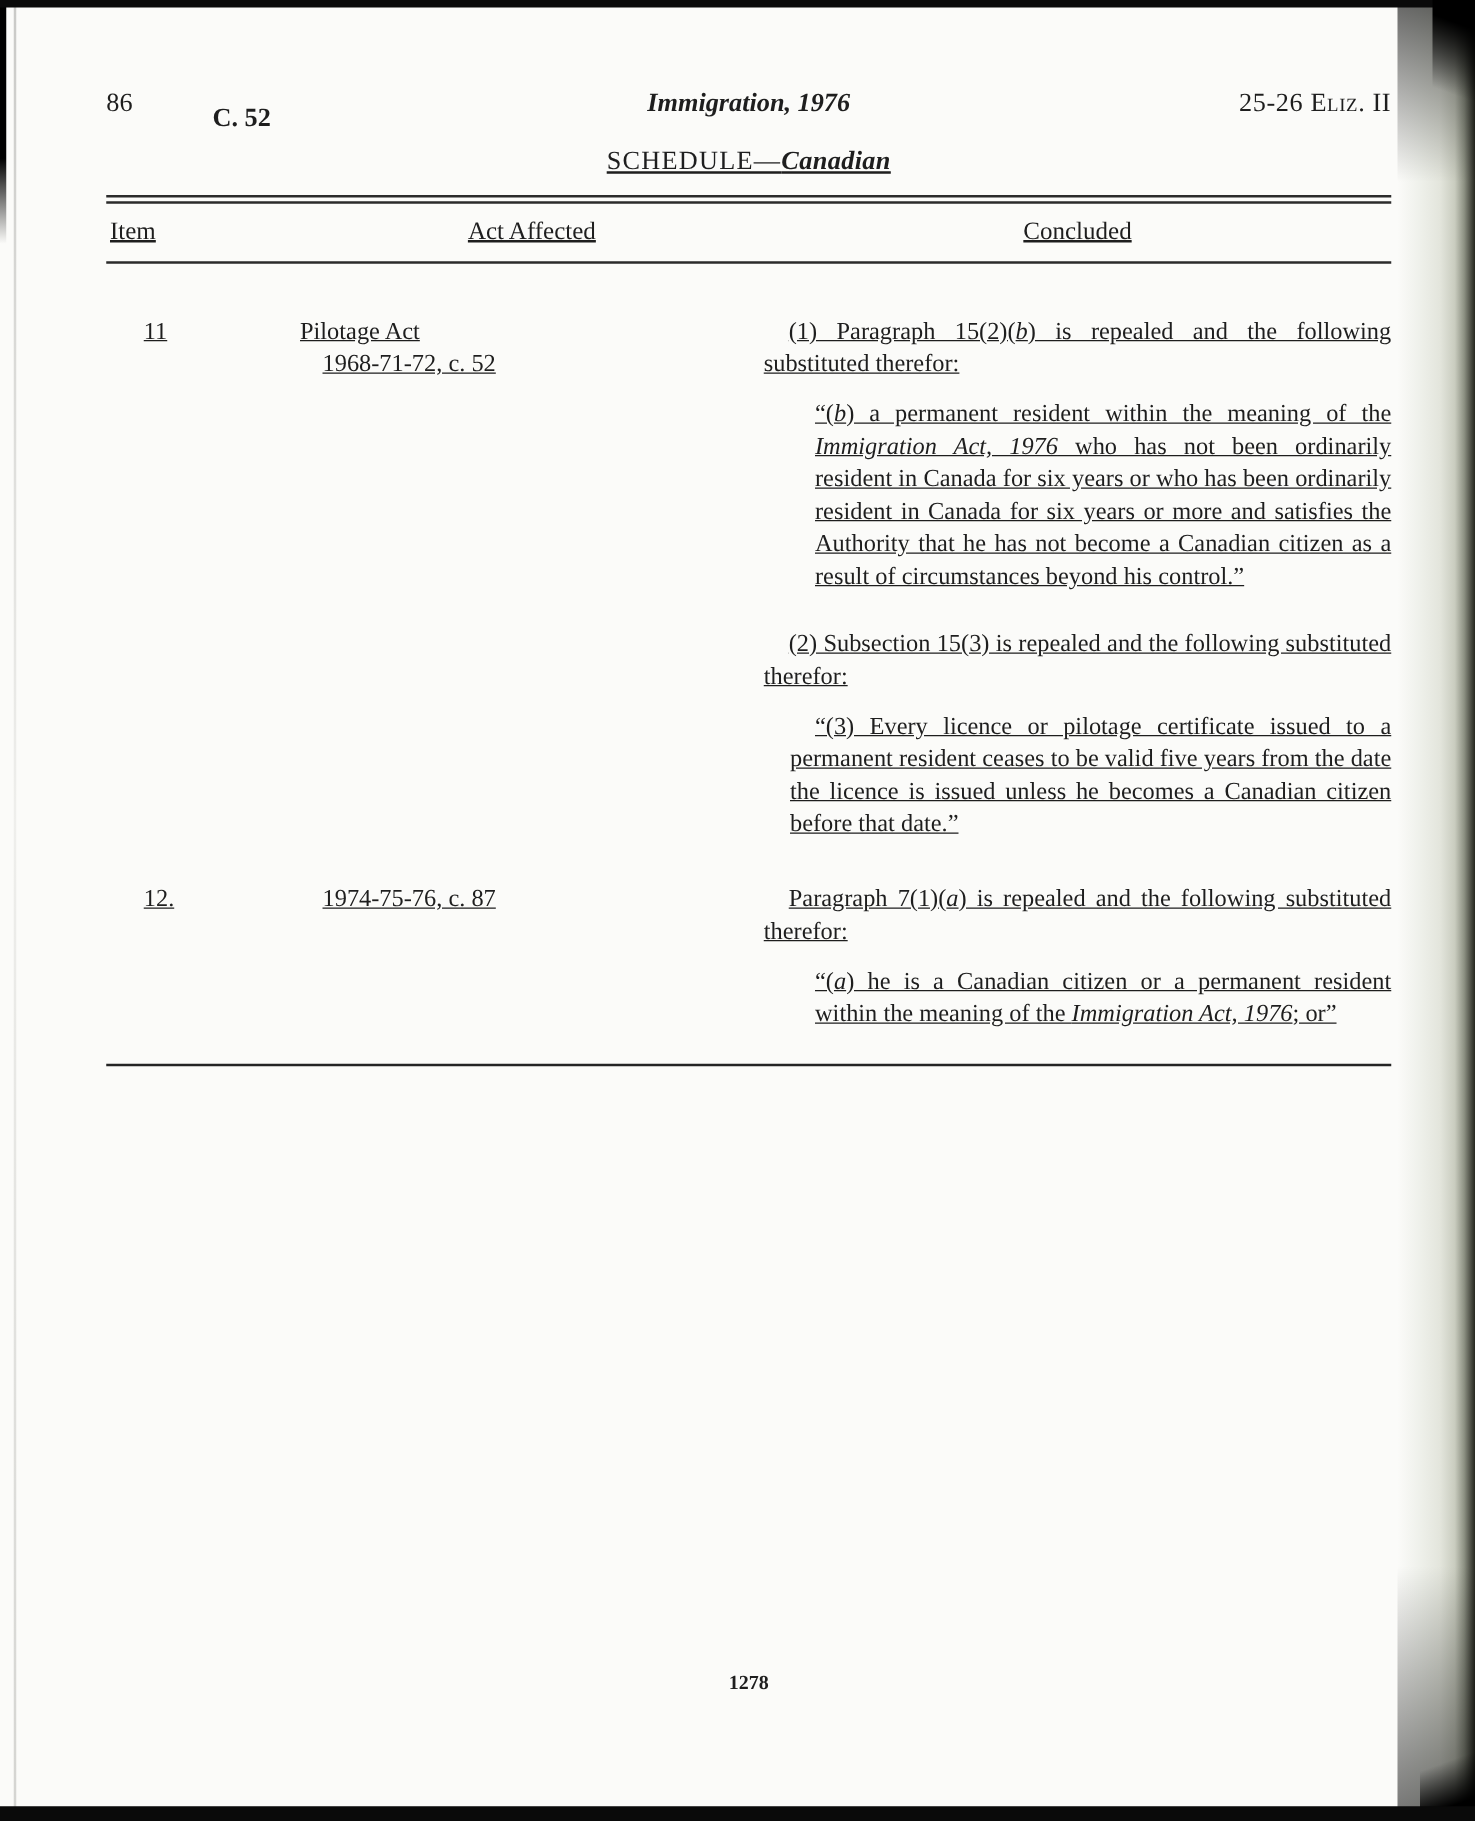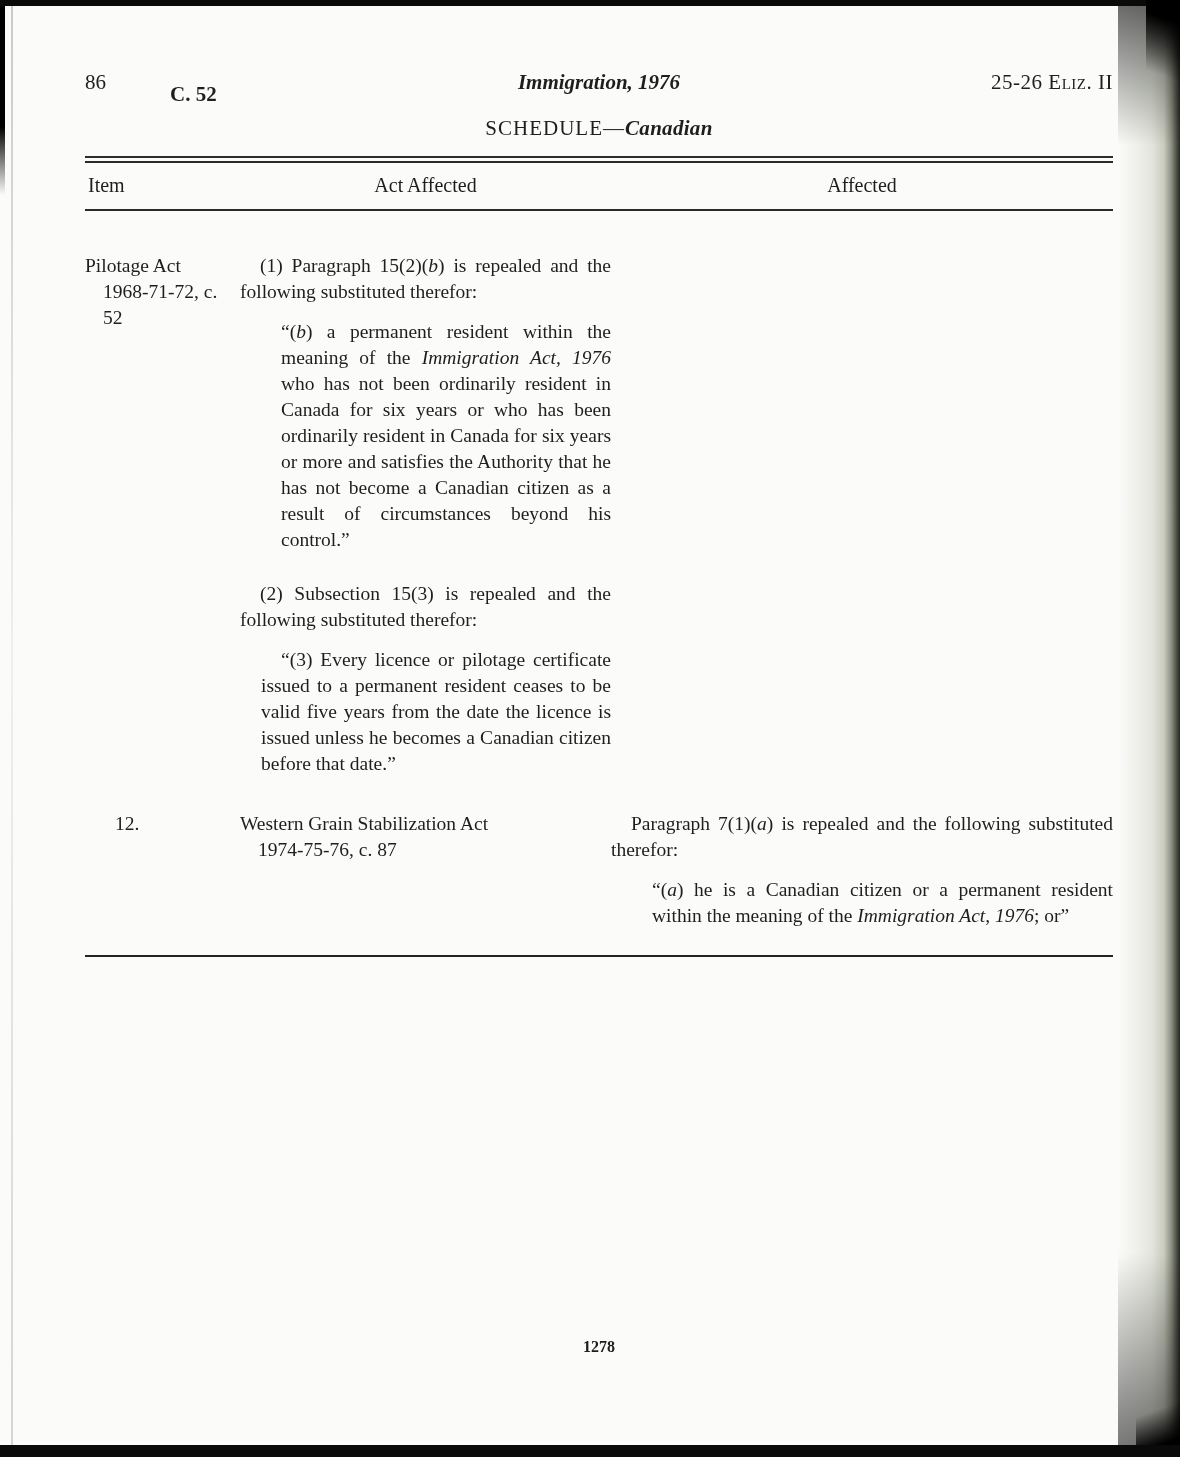--- a/index.html
+++ b/index.html
@@ -23,21 +23,21 @@
                   rgba(233,235,228,0) 0%, #eef0ea 30%, #e3e5dc 55%,
                   #c9ccbf 74%, #8d9183 86%, #4a4c43 95%, #26271f 100%); }
   .gutter::after { content:""; position:absolute; inset:0;
                 background:linear-gradient(to bottom, rgba(0,0,0,.60), rgba(0,0,0,0) 10%,
                   rgba(0,0,0,0) 86%, rgba(0,0,0,.55)); }
   .corner-tr  { position:absolute; top:0; right:0; width:34px; height:120px; z-index:5;
                 background:linear-gradient(200deg,#000 18%,rgba(0,0,0,0) 62%); }
   .corner-br  { position:absolute; bottom:0; right:0; width:44px; height:70px; z-index:5;
                 background:linear-gradient(340deg,#000 22%,rgba(0,0,0,0) 65%); }
   
-  .page { position:absolute; inset:0; padding:0 67px 0 85px; z-index:2; }
+  .page { position:absolute; inset:0; padding:0 67px 0 85px; z-index:2;text-decoration:underline; }
   .running-head { position:relative; margin-top:70px; height:28px; font-size:21px; }
   .folio   { position:absolute; left:0; top:0; }
   .chapter { position:absolute; left:85px; top:12px; font-weight:bold; }
   .rtitle  { position:absolute; left:50%; top:0; transform:translateX(-50%);
              font-weight:bold; font-style:italic; white-space:nowrap; }
   .regnal  { position:absolute; right:0; top:0; font-variant:small-caps; letter-spacing:.5px; }
   .sched-heading { margin-top:18px; text-align:center; font-size:21px; letter-spacing:1px; }
   .sched-heading .emph { font-weight:bold; font-style:italic; letter-spacing:.3px; }
   .rule-double { margin-top:15px; height:7px;
                  border-top:2px solid #2b2b2b; border-bottom:2px solid #2b2b2b; }
@@ -84,44 +84,44 @@
 
   <div class="sched-heading">
     <span>SCHEDULE—</span><span class="emph">Canadian</span>
   </div>
 
   <div class="rule-double"></div>
 
   <div class="col-heads">
     <div class="c1">Item</div>
     <div class="c2">Act Affected</div>
-    <div class="c3">Affected</div>
+    <div class="c3">Concluded</div>
   </div>
 
   <div class="rule-single"></div>
 
   <div class="rows">
 
     <div class="trow">
+      <div class="c-item">11</div>
       <div class="c-act">
         <div class="act-name">Pilotage Act</div>
         <div class="act-cite">1968-71-72, c. 52</div>
       </div>
       <div class="c-amend">
         <p class="intro"><span>(1) Paragraph 15(2)(</span><span class="it">b</span><span>) is repealed and the following substituted therefor:</span></p>
         <p class="quote"><span>“(</span><span class="it">b</span><span>) a permanent resident within the meaning of the </span><span class="it">Immigration Act, 1976</span><span> who has not been ordinarily resident in Canada for six years or who has been ordinarily resident in Canada for six years or more and satisfies the Authority that he has not become a Canadian citizen as a result of circumstances beyond his control.”</span></p>
         <p class="intro"><span>(2) Subsection 15(3) is repealed and the following substituted therefor:</span></p>
         <p class="quote indent"><span>“(3) Every licence or pilotage certificate issued to a permanent resident ceases to be valid five years from the date the licence is issued unless he becomes a Canadian citizen before that date.”</span></p>
       </div>
     </div>
 
     <div class="trow">
       <div class="c-item">12.</div>
       <div class="c-act">
-        <div class="act-name">Western Grain Stabilization Act</div>
         <div class="act-cite">1974-75-76, c. 87</div>
       </div>
       <div class="c-amend">
         <p class="intro"><span>Paragraph 7(1)(</span><span class="it">a</span><span>) is repealed and the following substituted therefor:</span></p>
         <p class="quote"><span>“(</span><span class="it">a</span><span>) he is a Canadian citizen or a permanent resident within the meaning of the </span><span class="it">Immigration Act, 1976</span><span>; or”</span></p>
       </div>
     </div>
 
   </div>
 

